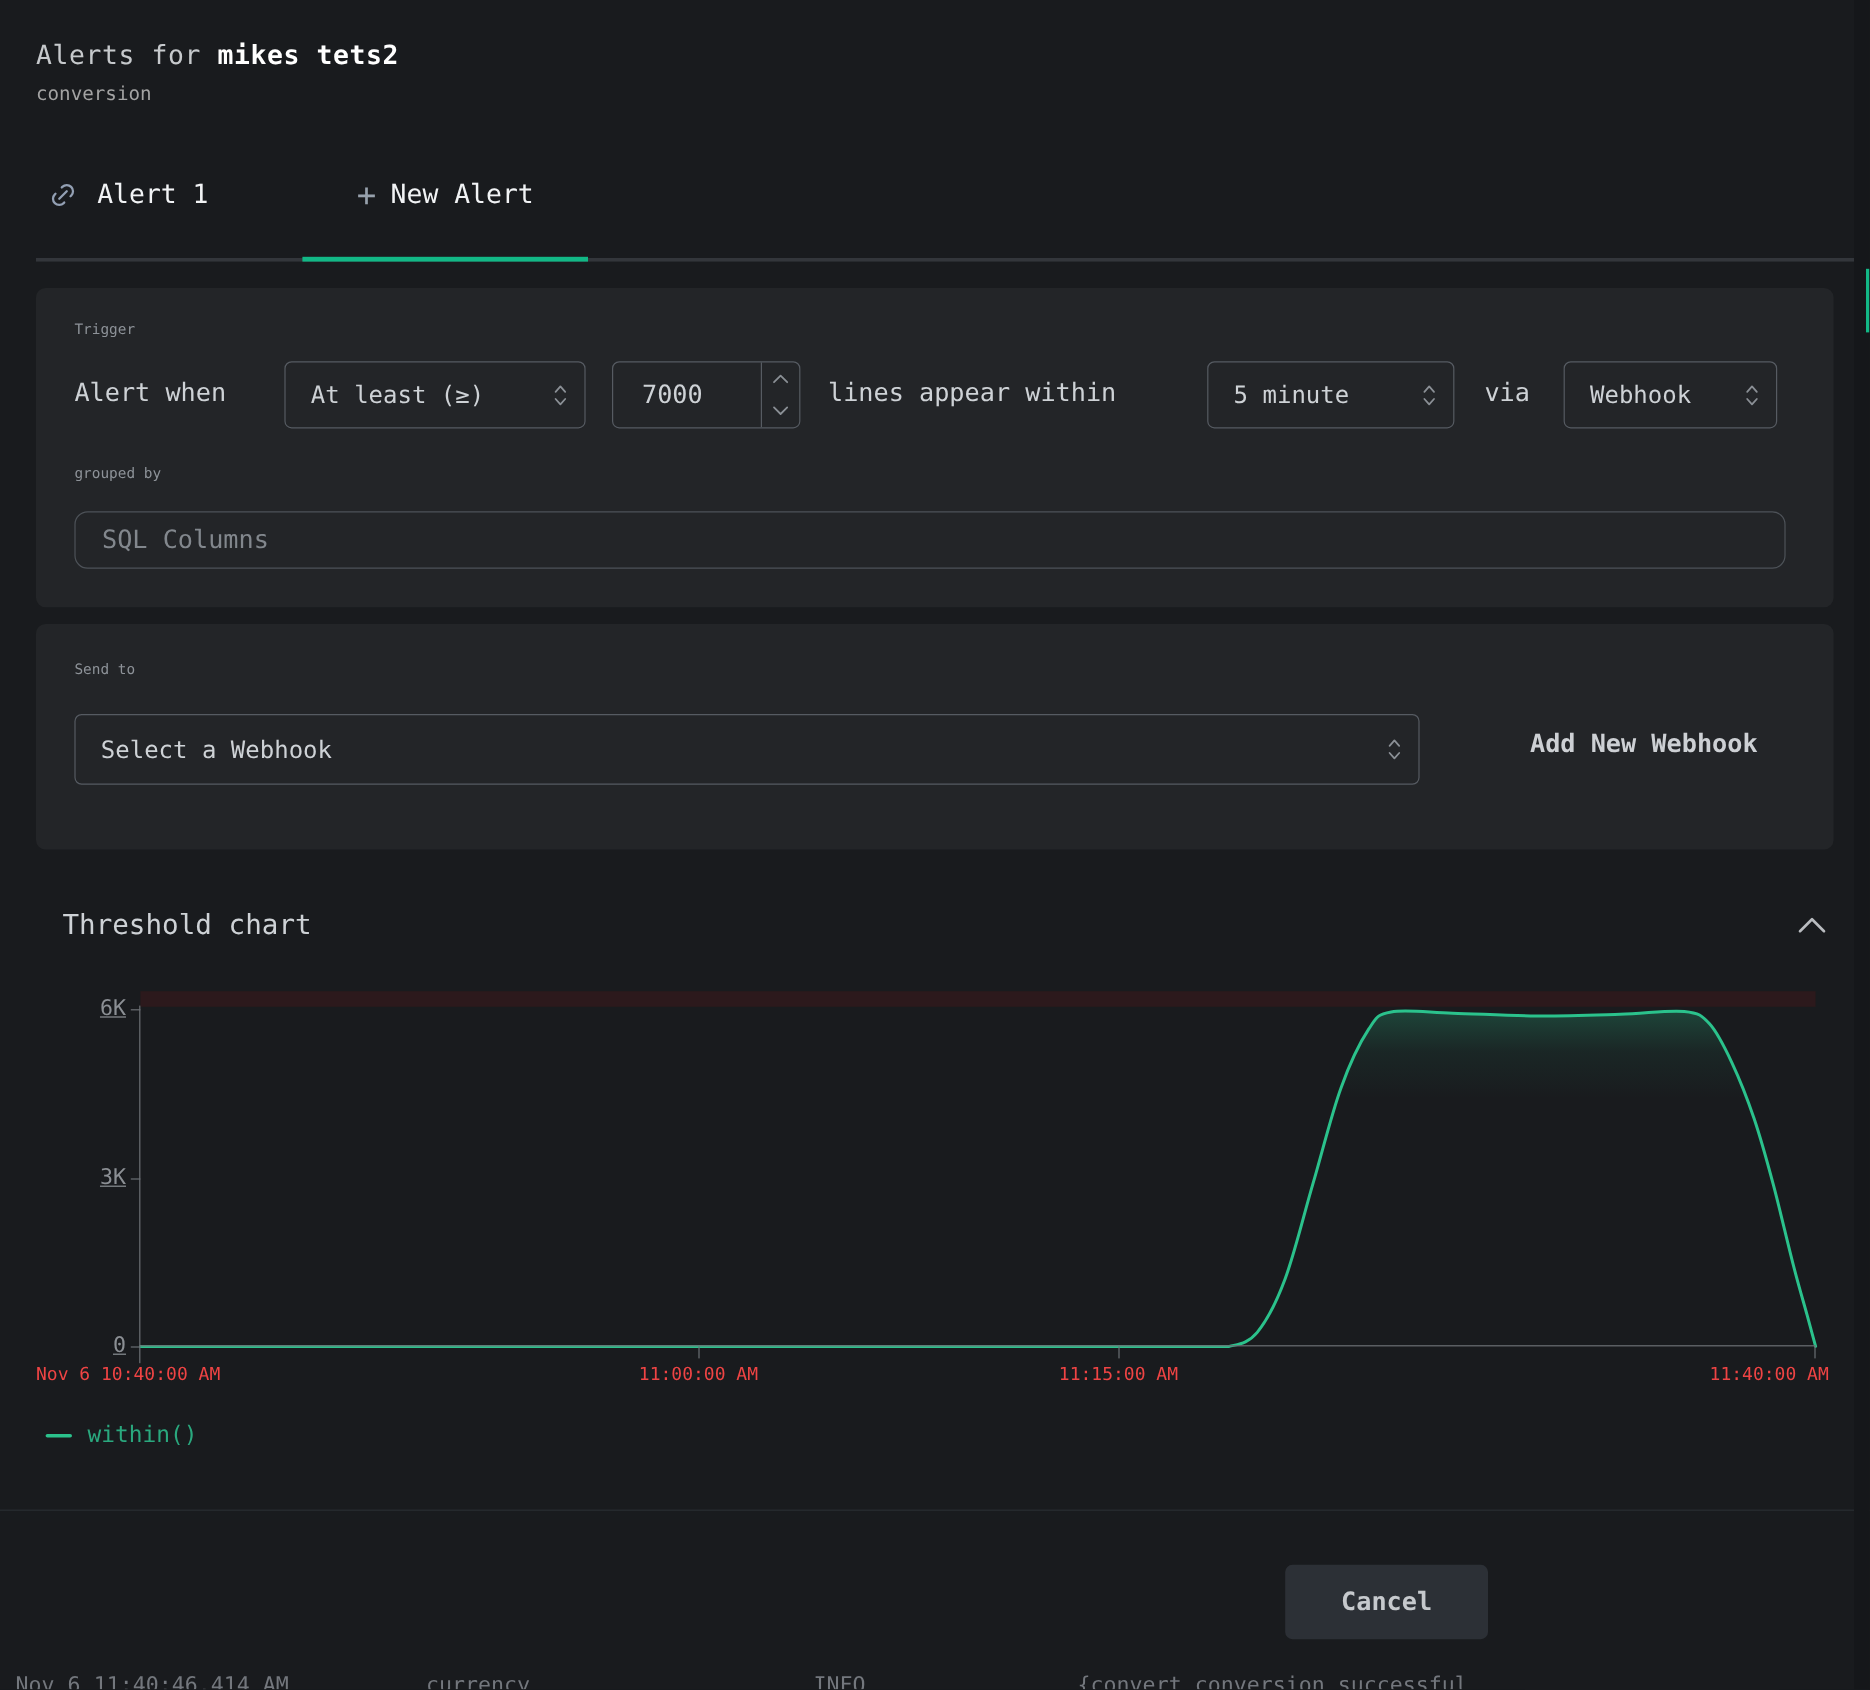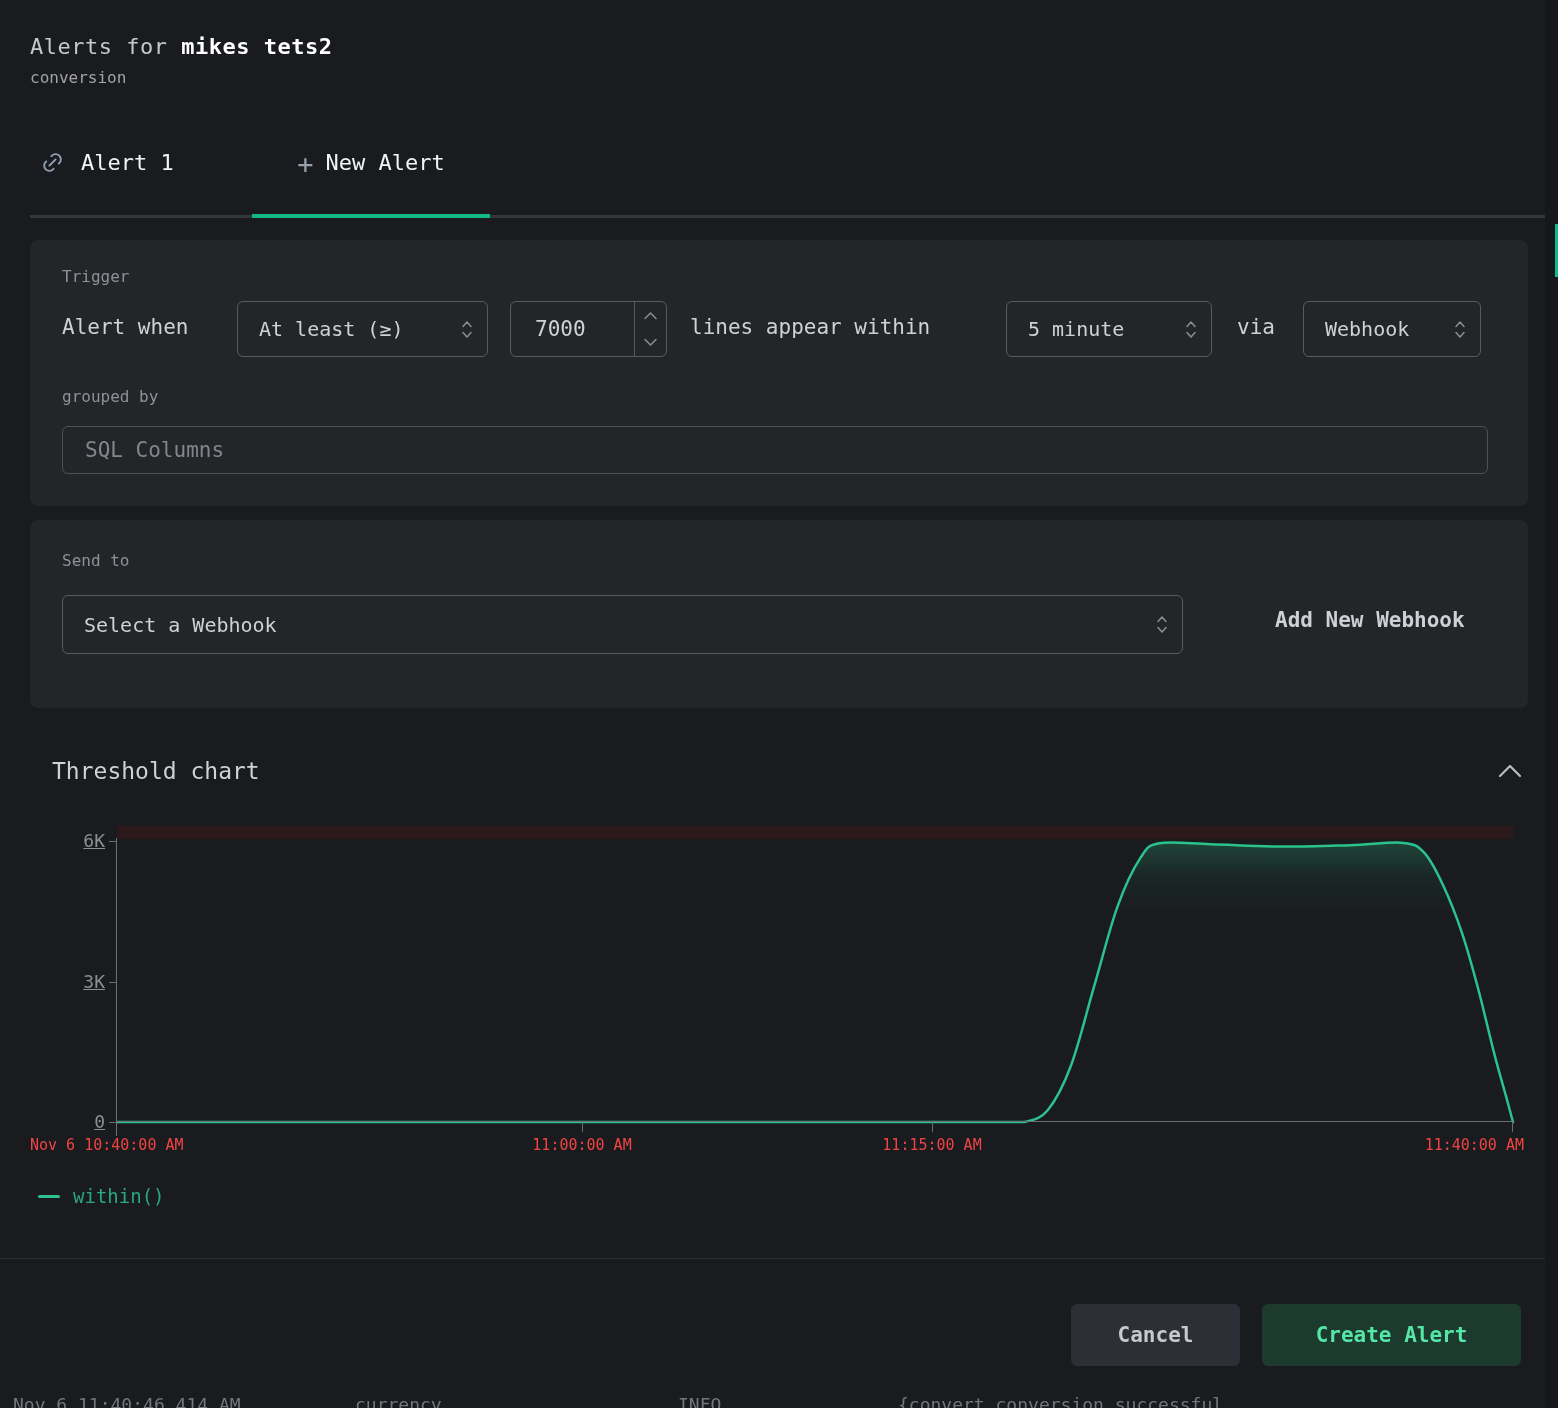--- a/index.html
+++ b/index.html
@@ -20,21 +20,21 @@
   .tab-label { font-size:22px; color:#f1f3f5; }
   .plus-glyph { font-size:27px; color:#97a1ac; line-height:1; }
   .link-icon svg { display:block; }
   .tabs-underline { position:absolute; left:30px; top:215px; width:1515px; height:3px; background:#33363b; }
   .tabs-active-bar { position:absolute; left:252px; top:214px; width:238px; height:4px; background:#12b886; }
 
   
   .panel { position:absolute; left:30px; width:1498px; background:#232528; border-radius:8px; }
   .panel-trigger { top:240px; height:266px; }
   .panel-send { top:520px; height:188px; }
-  .panel-label { position:absolute; left:32px; font-size:16px; color:#8d9298; }
+  .panel-label { position:absolute; left:32px; font-size:12px; color:#8d9298; }
 
   .inline-text { position:absolute; font-size:21px; color:#ced2d6; white-space:nowrap; }
 
   .select { position:absolute; height:56px; border:1px solid #565b62; border-radius:6px;
     display:flex; align-items:center; justify-content:space-between; cursor:pointer; background:transparent; }
   .select .sel-text { font-size:20px; color:#ced2d6; padding-left:21px; white-space:nowrap; }
   .select .updown { padding-right:14px; display:flex; align-items:center; }
 
   .numfield { position:absolute; left:480px; top:61px; width:157px; height:56px;
     border:1px solid #565b62; border-radius:6px; display:flex; }
@@ -167,21 +167,21 @@
       <span class="sel-text">Webhook</span>
       <span class="updown">
         <svg class="icon-updown" width="12" height="21" viewBox="0 0 12 21" stroke="#8a8f95" stroke-width="1.5">
           <path d="M2 7.5 L6 3 L10 7.5"></path>
             <path d="M2 13.5 L6 18 L10 13.5"></path>
         </svg>
       </span>
     </div>
 
     <div class="panel-label" style="top:147px;">grouped by</div>
-    <input class="text-input" style="left: 32px; top: 186px; width: 1426px; height: 48px;" type="text" placeholder="SQL Columns">
+    <input class="text-input" style="left: 32px; top: 186px; width: 1426px; height: 48px; border-radius: 11px;" type="text" placeholder="SQL Columns">
   </div>
 
   <div class="panel panel-send">
     <div class="panel-label" style="top:31px;">Send to</div>
     <div class="select" style="left:32px; top:75px; width:1121px; height:59px;">
       <span class="sel-text">Select a Webhook</span>
       <span class="updown">
         <svg class="icon-updown" width="12" height="21" viewBox="0 0 12 21" stroke="#8a8f95" stroke-width="1.5">
           <path d="M2 7.5 L6 3 L10 7.5"></path>
             <path d="M2 13.5 L6 18 L10 13.5"></path>
@@ -230,21 +230,20 @@
     <span class="xlbl xl-3">11:40:00 AM</span>
   </div>
 
   <div class="legend">
     <span class="legend-dash" style="background: rgb(43, 194, 140);"></span>
     <span class="legend-text">within()</span>
   </div>
 
   <div class="footer-divider"></div>
   <button class="btn btn-cancel">Cancel</button>
-  <button class="btn btn-create">Create Alert</button>
 
   <div class="bg-log">
     <span class="log-ts">Nov 6 11:40:46.414 AM</span>
     <span class="log-svc">currency</span>
     <span class="log-lvl">INFO</span>
     <span class="log-msg">{convert conversion successful</span>
   </div>
 
   <div class="scroll-strip">
     <div class="scroll-thumb-green"></div>

